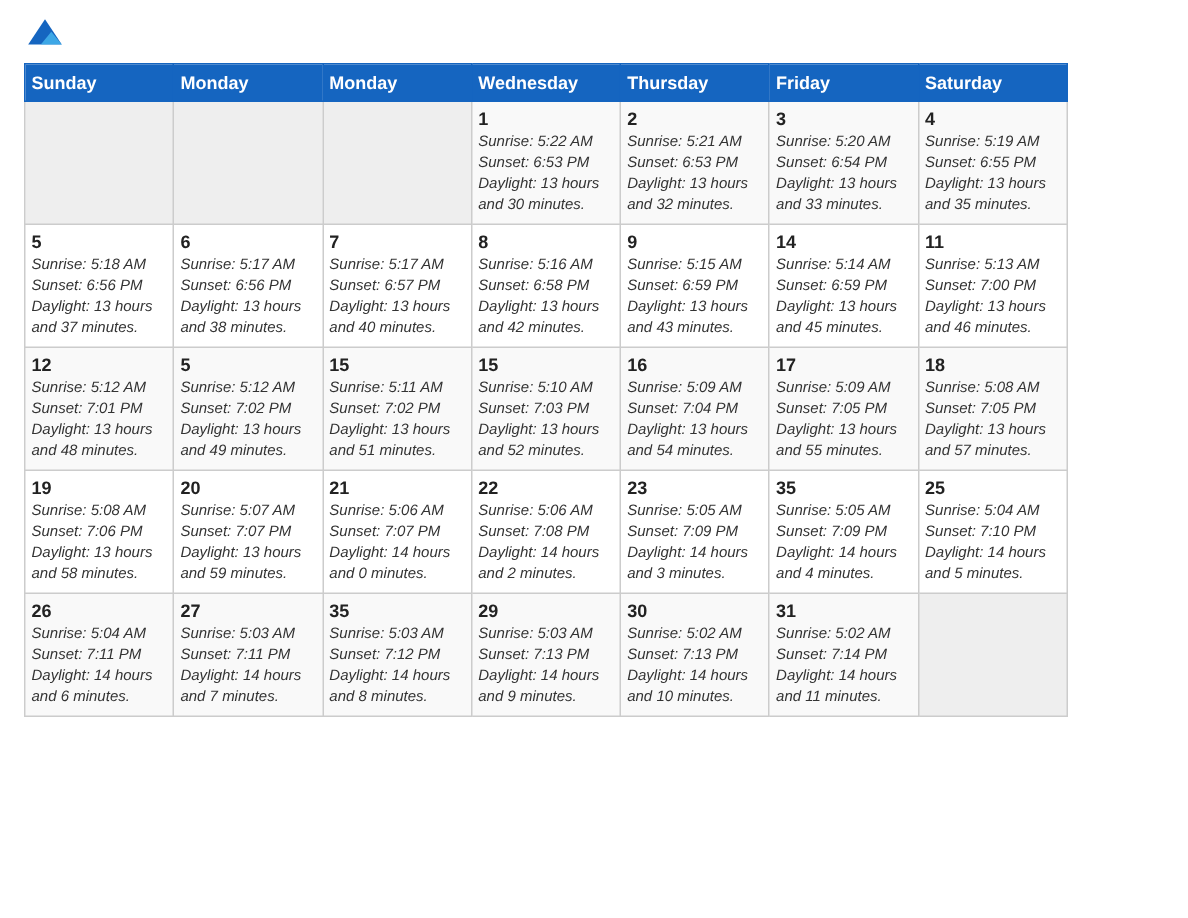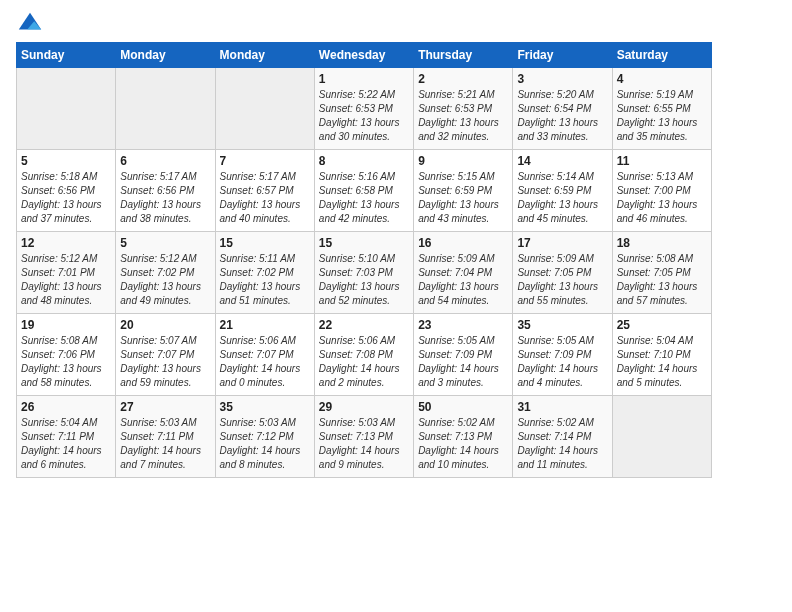--- a/index.html
+++ b/index.html
@@ -260,21 +260,21 @@
           </td>
           <td>
             <span class="day-number">35</span>
             <div class="cell-content">Sunrise: 5:03 AM<br>Sunset: 7:12 PM<br>Daylight: 14 hours and 8 minutes.</div>
           </td>
           <td>
             <span class="day-number">29</span>
             <div class="cell-content">Sunrise: 5:03 AM<br>Sunset: 7:13 PM<br>Daylight: 14 hours and 9 minutes.</div>
           </td>
           <td>
-            <span class="day-number">50</span>
+            <span class="day-number">30</span>
             <div class="cell-content">Sunrise: 5:02 AM<br>Sunset: 7:13 PM<br>Daylight: 14 hours and 10 minutes.</div>
           </td>
           <td>
             <span class="day-number">31</span>
             <div class="cell-content">Sunrise: 5:02 AM<br>Sunset: 7:14 PM<br>Daylight: 14 hours and 11 minutes.</div>
           </td>
           <td class="empty-cell"></td>
         </tr>
       </tbody>
   </table>

